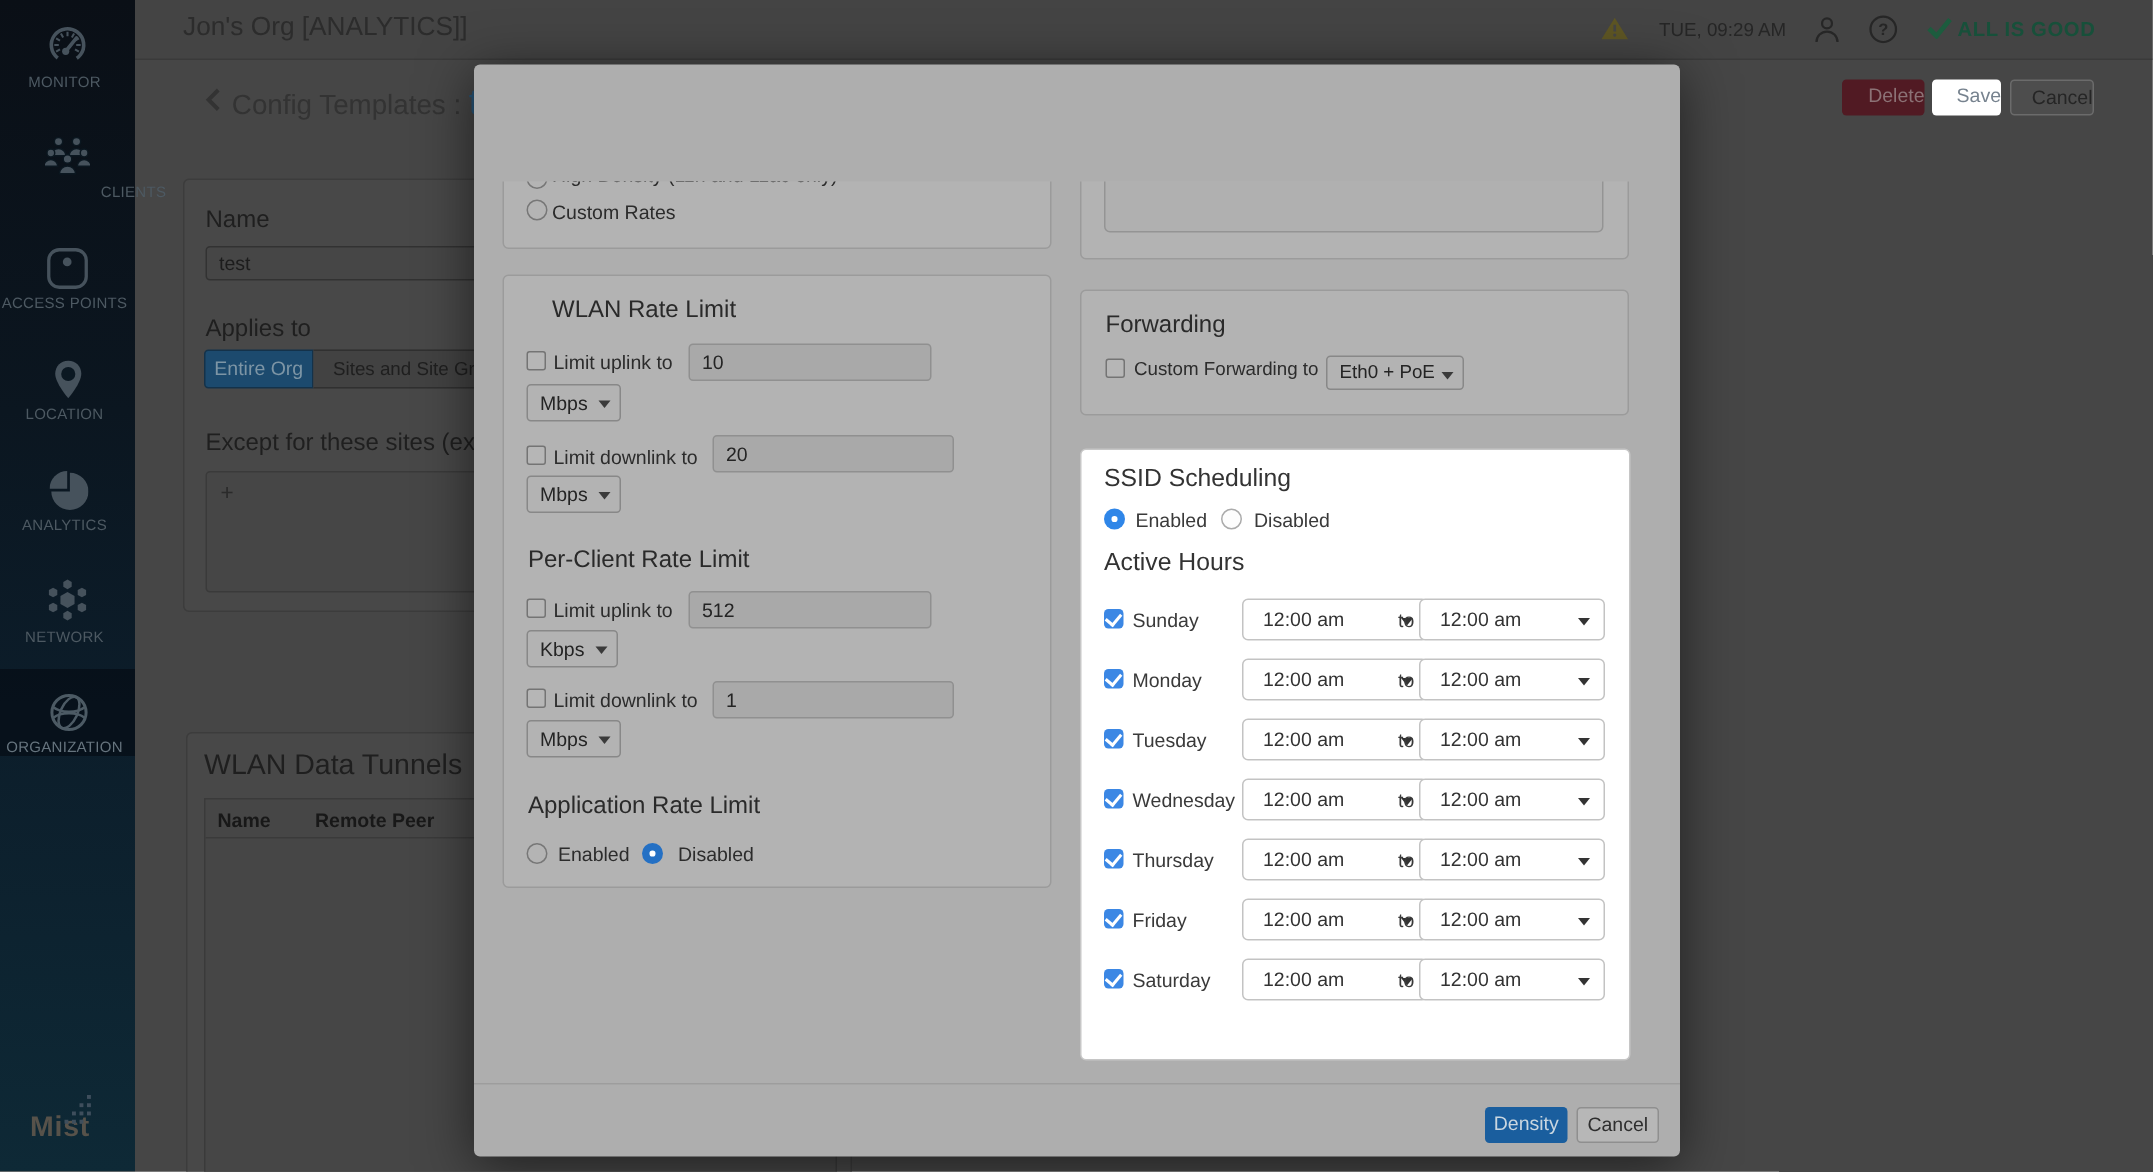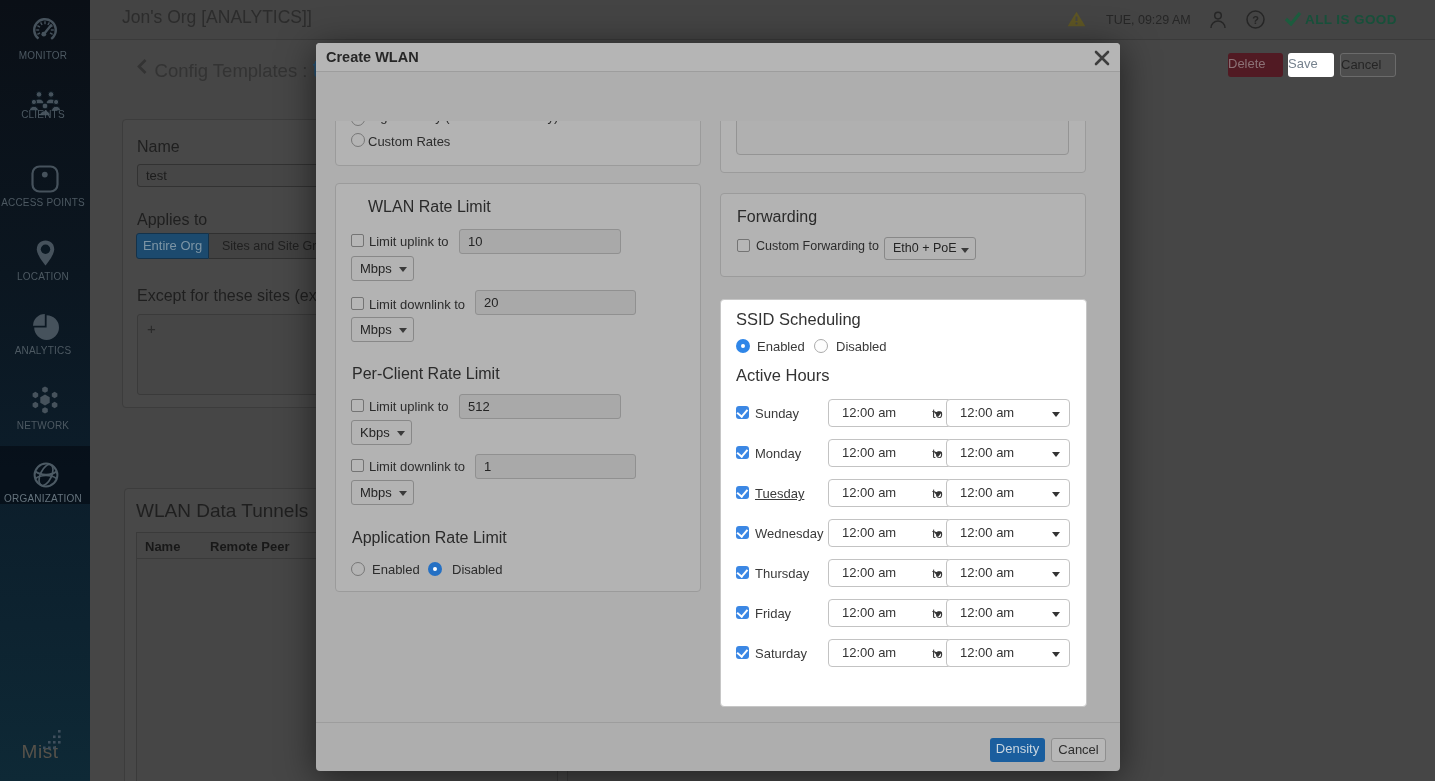--- a/index.html
+++ b/index.html
@@ -15,21 +15,21 @@
 #topbar { position:absolute; left:90px; top:0; width:1345px; height:40px; background:#444444;
   border-bottom:1px solid #3a3a3a; z-index:4;}
 #orgtitle { position:absolute; left:32px; top:7px; font-size:17.5px; color:#2c2c2c; }
 #clock { position:absolute; left:1016px; top:13px; font-size:12.5px; color:#262626; letter-spacing:0;}
 #allgood { position:absolute; left:1215px; top:12px; font-size:13.5px; font-weight:bold; color:#17503a; letter-spacing:0.4px;}
 
 #crumb { position:absolute; left:90px; top:40px; width:1345px; height:55px; }
 #crumbtext { position:absolute; left:44px; top:15px; font-size:18.5px; color:#333333;}
 #crumbtext .tpl { color:#275579; }
 .pbtn { position:absolute; top:13px; height:24px; border-radius:3px; font-size:13px;
-  text-align:left; line-height:22px; z-index:3;}
+  text-align:right; line-height:22px; z-index:3;}
 
 .pagecard { position:absolute; background:#484848; border:1px solid #3c3c3c; border-radius:4px; }
 .plabel { position:absolute; font-size:16px; color:#1f1f1f; }
 
 #modal { position:absolute; left:316px; top:43px; width:804px; height:728px; background:#aeaeae;
   border-radius:4px; box-shadow:0 6px 36px rgba(0,0,0,0.55); z-index:10;}
 #mhead { position:absolute; left:0; top:0; width:804px; height:29px; background:#b5b5b5;
   border-bottom:1px solid #9d9d9d; border-radius:4px 4px 0 0;}
 #mtitle { position:absolute; left:10px; top:6px; font-size:14.5px; font-weight:bold; color:#272727;}
 #mclose { position:absolute; right:8px; top:5px; width:20px; height:20px; }
@@ -97,21 +97,21 @@
       <circle cx="21" cy="3.4" r="2.8"></circle>
         <path d="M16 12.8 a5 4.8 0 0 1 10 0 z"></path>
       <circle cx="3.9" cy="11" r="2.6"></circle>
         <path d="M-0.7 19.8 a4.6 4.5 0 0 1 9.2 0 z"></path>
       <circle cx="26.1" cy="11" r="2.6"></circle>
         <path d="M21.5 19.8 a4.6 4.5 0 0 1 9.2 0 z"></path>
       <circle cx="15" cy="15" r="2.9"></circle>
         <path d="M9.6 24.8 a5.4 5.2 0 0 1 10.8 0 z"></path>
     </g>
   </svg>
-  <div class="navlabel" style="top:109px;">CLIENTS</div>
+  <div class="navlabel" style="top:123px;margin-left:46px;">CLIENTS</div>
 
   <svg class="abs" style="left:31px;top:165px;" width="28" height="28" viewBox="0 0 28 28">
     <rect x="1.5" y="1.5" width="25" height="25" rx="7" fill="none" stroke="#46525c" stroke-width="2.2"></rect>
     <circle cx="13.8" cy="9.6" r="2.9" fill="#46525c"></circle>
   </svg>
   <div class="navlabel" style="top:197px;">ACCESS POINTS</div>
 
   <svg class="abs" style="left:36px;top:240px;" width="19" height="26" viewBox="0 0 19 26">
     <path d="M9.5 0.5 C4.3 0.5 0.8 4.4 0.8 9.2 C0.8 15.5 9.5 25.5 9.5 25.5 S18.2 15.5 18.2 9.2 C18.2 4.4 14.7 0.5 9.5 0.5 Z" fill="#46525c"></path>
     <circle cx="9.5" cy="9.3" r="4.7" fill="#0b1822"></circle>
@@ -137,21 +137,21 @@
   </svg>
   <div class="navlabel" style="top:420px;">NETWORK</div>
 
   <svg class="abs" style="left:33px;top:462px;" width="26" height="26" viewBox="0 0 26 26">
     <circle cx="13" cy="13" r="11.4" fill="none" stroke="#4c5a64" stroke-width="2"></circle>
     <ellipse cx="13" cy="13" rx="5.6" ry="11.3" fill="none" stroke="#4c5a64" stroke-width="1.7" transform="rotate(25 13 13)"></ellipse>
     <path d="M2.6 9.5 C7.5 13.5 18.5 13.5 23.4 9.5 M2.6 16.5 C7.5 12.5 18.5 12.5 23.4 16.5" fill="none" stroke="#4c5a64" stroke-width="1.7"></path>
   </svg>
   <div class="navlabel" style="top:493px;color:#66747e;">ORGANIZATION</div>
 
-  <div class="abs" style="left:0;top:741px;width:80px;text-align:center;font-size:19px;color:#57524a;font-weight:normal;letter-spacing:0.5px;">Mist</div>
+  <div class="abs" style="left:0;top:741px;width:80px;text-align:center;font-size:19px;color:#57524a;font-weight:bold;letter-spacing:0.5px;">Mist</div>
   <svg class="abs" style="left:41px;top:728px;" width="22" height="22" viewBox="0 0 22 22">
     <g fill="#3e4e5c">
       <rect x="17" y="2" width="2.6" height="2.6"></rect>
       <rect x="12" y="7.5" width="2.6" height="2.6"></rect>
         <rect x="17" y="7.5" width="2.6" height="2.6"></rect>
       <rect x="7" y="13" width="2.6" height="2.6"></rect>
         <rect x="12" y="13" width="2.6" height="2.6"></rect>
         <rect x="17" y="13" width="2.6" height="2.6"></rect>
       <rect x="2" y="18.5" width="2.6" height="2.6"></rect>
         <rect x="7" y="18.5" width="2.6" height="2.6"></rect>
@@ -204,26 +204,20 @@
 </div>
 <div class="pagecard" style="left:124px;top:488px;width:444px;height:300px;"></div>
 <div class="plabel" style="left:136px;top:500px;font-size:19px;">WLAN Data Tunnels</div>
 <div class="abs" style="left:136px;top:532px;width:422px;height:250px;background:#464646;border:1px solid #3a3a3a;">
   <span style="position:absolute;left:8px;top:6px;font-size:13px;font-weight:bold;color:#181818;">Name</span>
   <span style="position:absolute;left:73px;top:6px;font-size:13px;font-weight:bold;color:#181818;">Remote Peer</span>
   <div style="position:absolute;left:0;top:25px;width:100%;border-top:1px solid #3a3a3a;"></div>
 </div>
 
 <div id="modal">
-  <div id="mhead">
-    <div id="mtitle">Create WLAN</div>
-    <svg id="mclose" viewBox="0 0 20 20">
-        <path d="M4 4 L16 16 M16 4 L4 16" stroke="#3d3d3d" stroke-width="2.6" stroke-linecap="round"></path>
-      </svg>
-  </div>
 
   <div id="mbody">
 
     <div class="mcard" style="left:19px;top:-40px;width:366px;height:85px;"></div>
     <div class="mradio" style="left:35px;top:-9px;"></div>
     <div class="mlabel" style="left:52px;top:-12px;">High Density (11n and 11ac only)</div>
     <div class="mradio" style="left:35px;top:12px;"></div>
     <div class="mlabel" style="left:52px;top:13px;">Custom Rates</div>
 
     <div class="mcard" style="left:19px;top:62px;width:366px;height:409px;"></div>
@@ -274,21 +268,21 @@
     <div class="wlabel" style="left:616px;top:285px;">to</div>
     <div class="wsel" style="left:630px;top:278px;">12:00 am</div>
 
     <div class="bluecheck" style="left:420px;top:325px;"></div>
     <div class="wlabel" style="left:439px;top:325px;">Monday</div>
     <div class="wsel" style="left:512px;top:318px;">12:00 am</div>
     <div class="wlabel" style="left:616px;top:325px;">to</div>
     <div class="wsel" style="left:630px;top:318px;">12:00 am</div>
 
     <div class="bluecheck" style="left:420px;top:365px;"></div>
-    <div class="wlabel" style="left:439px;top:365px;text-decoration:underline;">Tuesday</div>
+    <div class="wlabel" style="left:439px;top:365px;">Tuesday</div>
     <div class="wsel" style="left:512px;top:358px;">12:00 am</div>
     <div class="wlabel" style="left:616px;top:365px;">to</div>
     <div class="wsel" style="left:630px;top:358px;">12:00 am</div>
 
     <div class="bluecheck" style="left:420px;top:405px;"></div>
     <div class="wlabel" style="left:439px;top:405px;">Wednesday</div>
     <div class="wsel" style="left:512px;top:398px;">12:00 am</div>
     <div class="wlabel" style="left:616px;top:405px;">to</div>
     <div class="wsel" style="left:630px;top:398px;">12:00 am</div>
 

